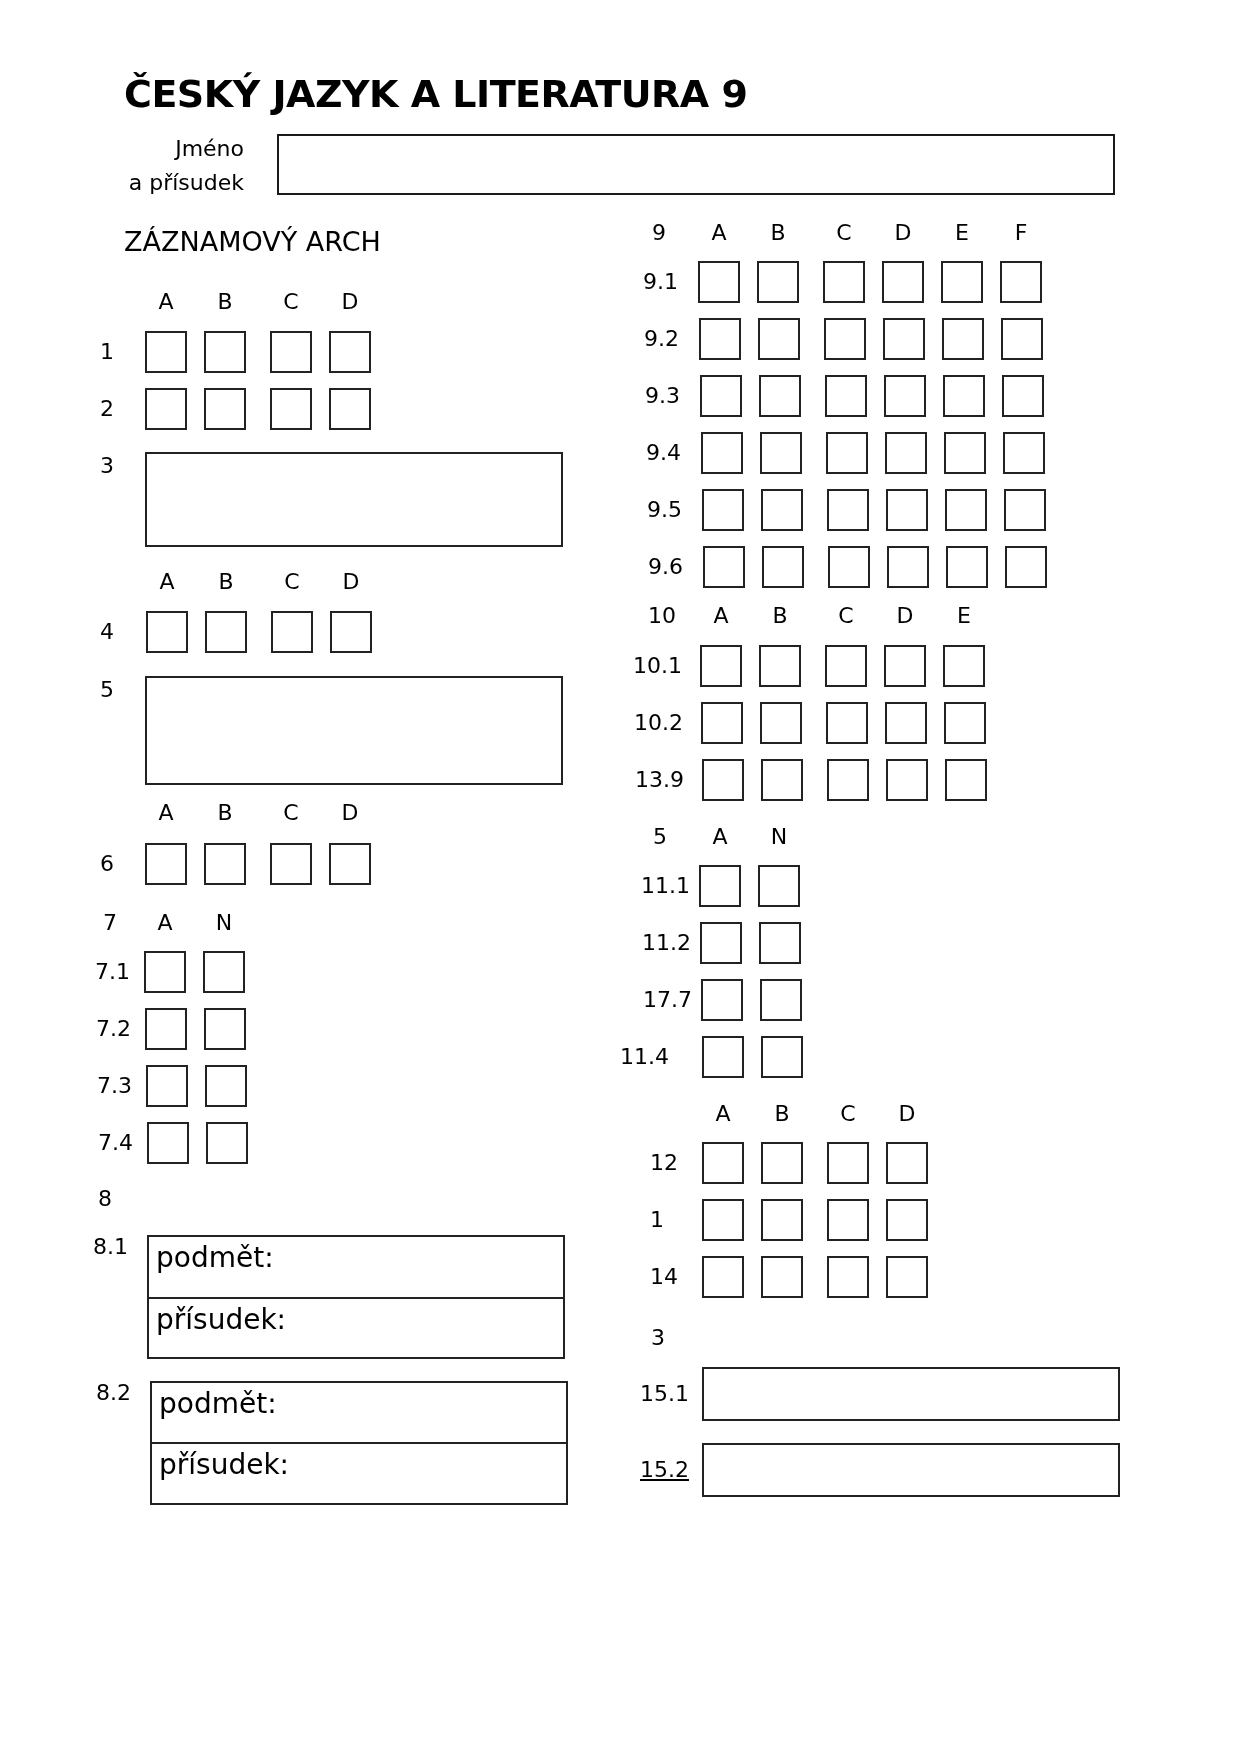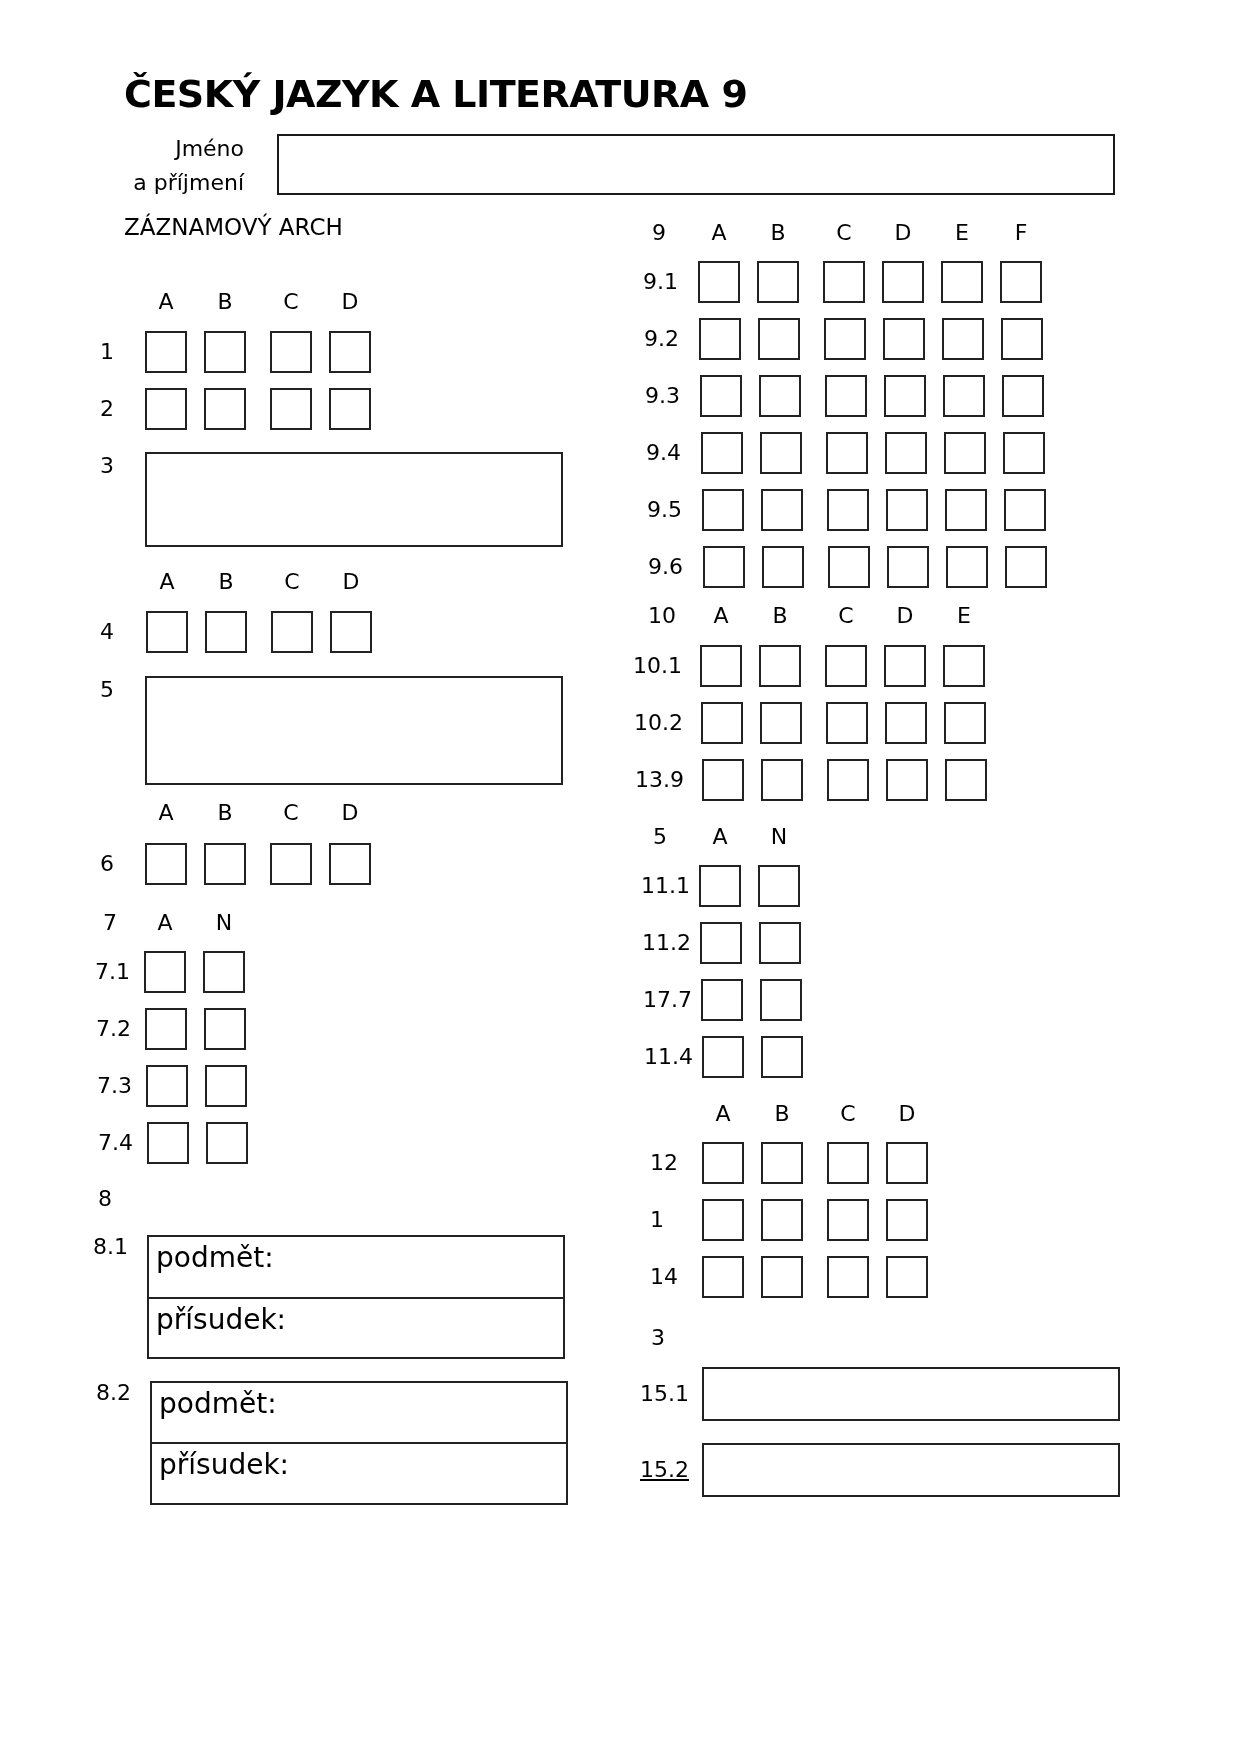--- a/index.html
+++ b/index.html
@@ -2,37 +2,37 @@
 <html><head>
 <meta charset="utf-8">
 <style>
   html, body { margin: 0; padding: 0; background: #ffffff; }
   body { width: 1241px; height: 1755px; position: relative; overflow: hidden;
          font-family: "DejaVu Sans", "Liberation Sans", sans-serif; color: #000; }
   .abs { position: absolute; }
   .title { left: 124px; top: 72px; font-size: 38px; font-weight: bold; letter-spacing: -0.5px; white-space: nowrap; }
   .name-label { left: 110px; top: 132px; width: 134px; text-align: right; font-size: 22px; line-height: 34px; }
   .name-box { left: 277px; top: 134px; width: 838px; height: 61px; border: 2px solid #1a1a1a; box-sizing: border-box; }
-  .sheet-title { left: 124px; top: 214px; font-size: 23px; white-space: nowrap; }
+  .sheet-title { left: 124px; top: 226px; font-size: 27px; white-space: nowrap; }
   .lbl { font-size: 22px; white-space: nowrap; line-height: 1; }
   .hdr { font-size: 22px; white-space: nowrap; line-height: 1; transform: translateX(-50%); }
   .chk { width: 42px; height: 42px; border: 2px solid #222; box-sizing: border-box; background: #fff; cursor: pointer; }
   .wide { border: 2px solid #222; box-sizing: border-box; background: #fff; cursor: text; }
   .split { border: 2px solid #222; box-sizing: border-box; background: #fff; }
   .split .part { position: absolute; left: 0; right: 0; box-sizing: border-box; cursor: text; }
   .split .part.bottom { border-top: 2px solid #222; }
   .split .part span { position: absolute; left: 7px; top: 4px; font-size: 28px; }
 </style>
 </head>
 <body>
 
 <div class="abs title">ČESKÝ JAZYK A LITERATURA 9</div>
 <div class="abs name-label">
   <div>Jméno</div>
-  <div>a příjmení</div>
+  <div>a přísudek</div>
 </div>
 <div class="abs name-box"></div>
 <div class="abs sheet-title">ZÁZNAMOVÝ ARCH</div>
 
 <div id="left-col">
     <div class="abs hdr" style="left: 166px; top: 291px;">A</div>
     <div class="abs hdr" style="left: 225px; top: 291px;">B</div>
     <div class="abs hdr" style="left: 291px; top: 291px;">C</div>
     <div class="abs hdr" style="left: 350px; top: 291px;">D</div>
     <div class="abs lbl" style="left: 100px; top: 341px;">1</div>
@@ -181,21 +181,21 @@
     <div class="abs hdr" style="left: 779px; top: 826px;">N</div>
     <div class="abs lbl" style="left: 641px; top: 875px;">11.1</div>
     <div class="abs chk" style="left: 699px; top: 865px;"></div>
     <div class="abs chk" style="left: 758px; top: 865px;"></div>
     <div class="abs lbl" style="left: 642px; top: 932px;">11.2</div>
     <div class="abs chk" style="left: 700px; top: 922px;"></div>
     <div class="abs chk" style="left: 759px; top: 922px;"></div>
     <div class="abs lbl" style="left: 643px; top: 989px;">17.7</div>
     <div class="abs chk" style="left: 701px; top: 979px;"></div>
     <div class="abs chk" style="left: 760px; top: 979px;"></div>
-    <div class="abs lbl" style="left: 644px; top: 1046px;">11.4</div>
+    <div class="abs lbl" style="left: 620px; top: 1046px;">11.4</div>
     <div class="abs chk" style="left: 702px; top: 1036px;"></div>
     <div class="abs chk" style="left: 761px; top: 1036px;"></div>
     <div class="abs hdr" style="left: 723px; top: 1103px;">A</div>
     <div class="abs hdr" style="left: 782px; top: 1103px;">B</div>
     <div class="abs hdr" style="left: 848px; top: 1103px;">C</div>
     <div class="abs hdr" style="left: 907px; top: 1103px;">D</div>
     <div class="abs lbl" style="left: 650px; top: 1152px;">12</div>
     <div class="abs chk" style="left: 702px; top: 1142px;"></div>
     <div class="abs chk" style="left: 761px; top: 1142px;"></div>
     <div class="abs chk" style="left: 827px; top: 1142px;"></div>

